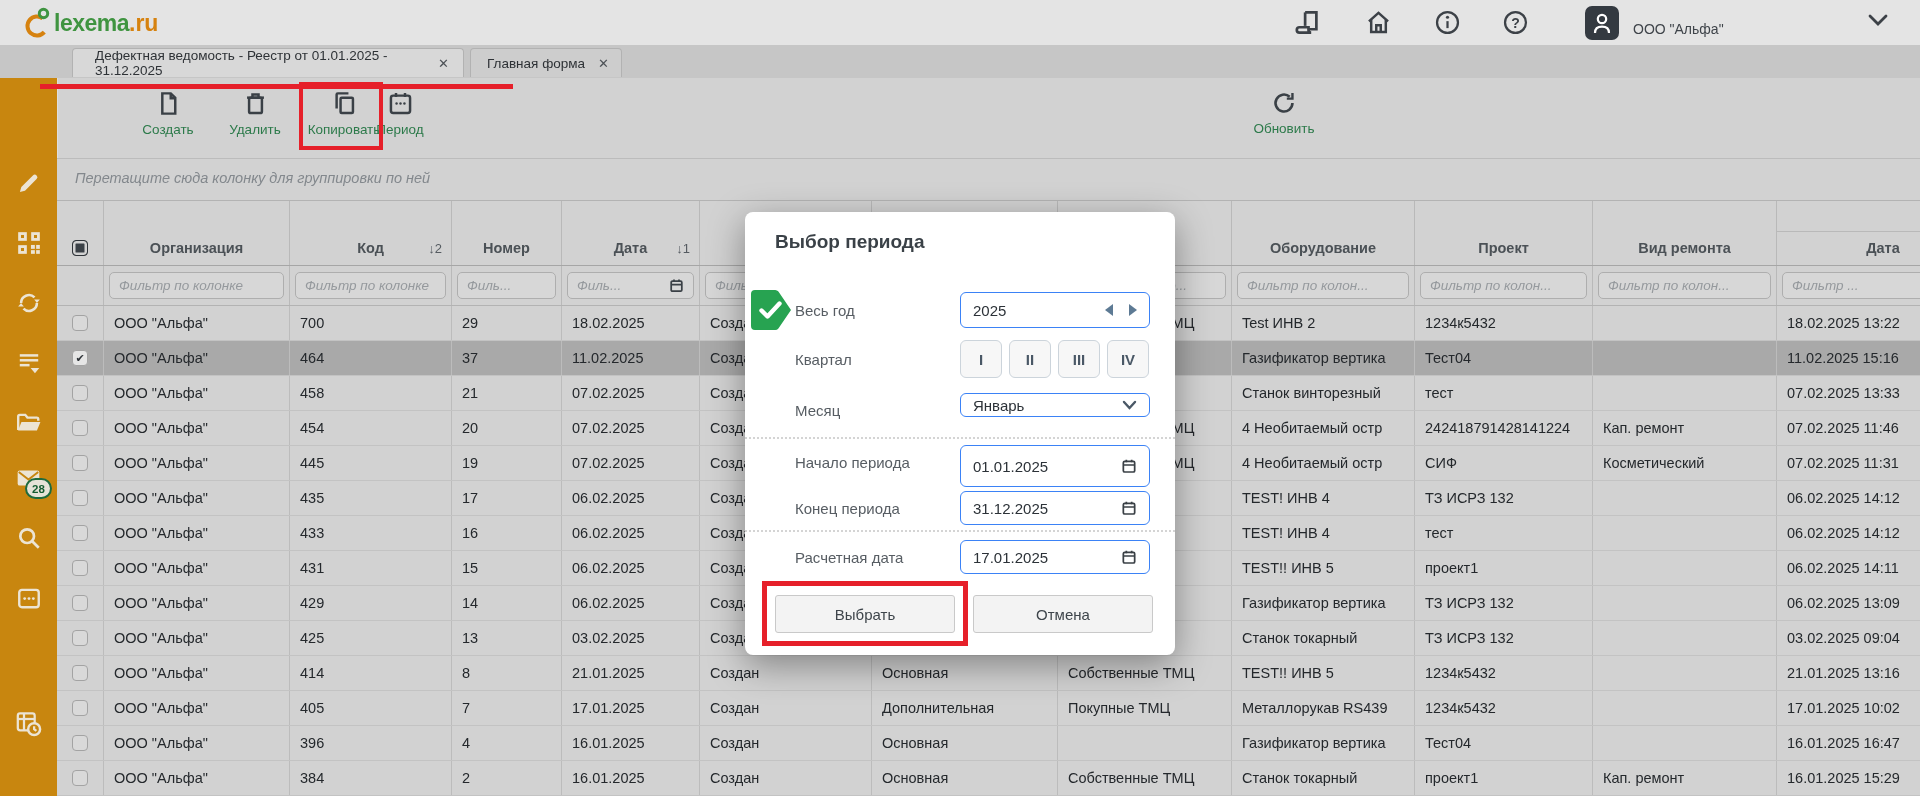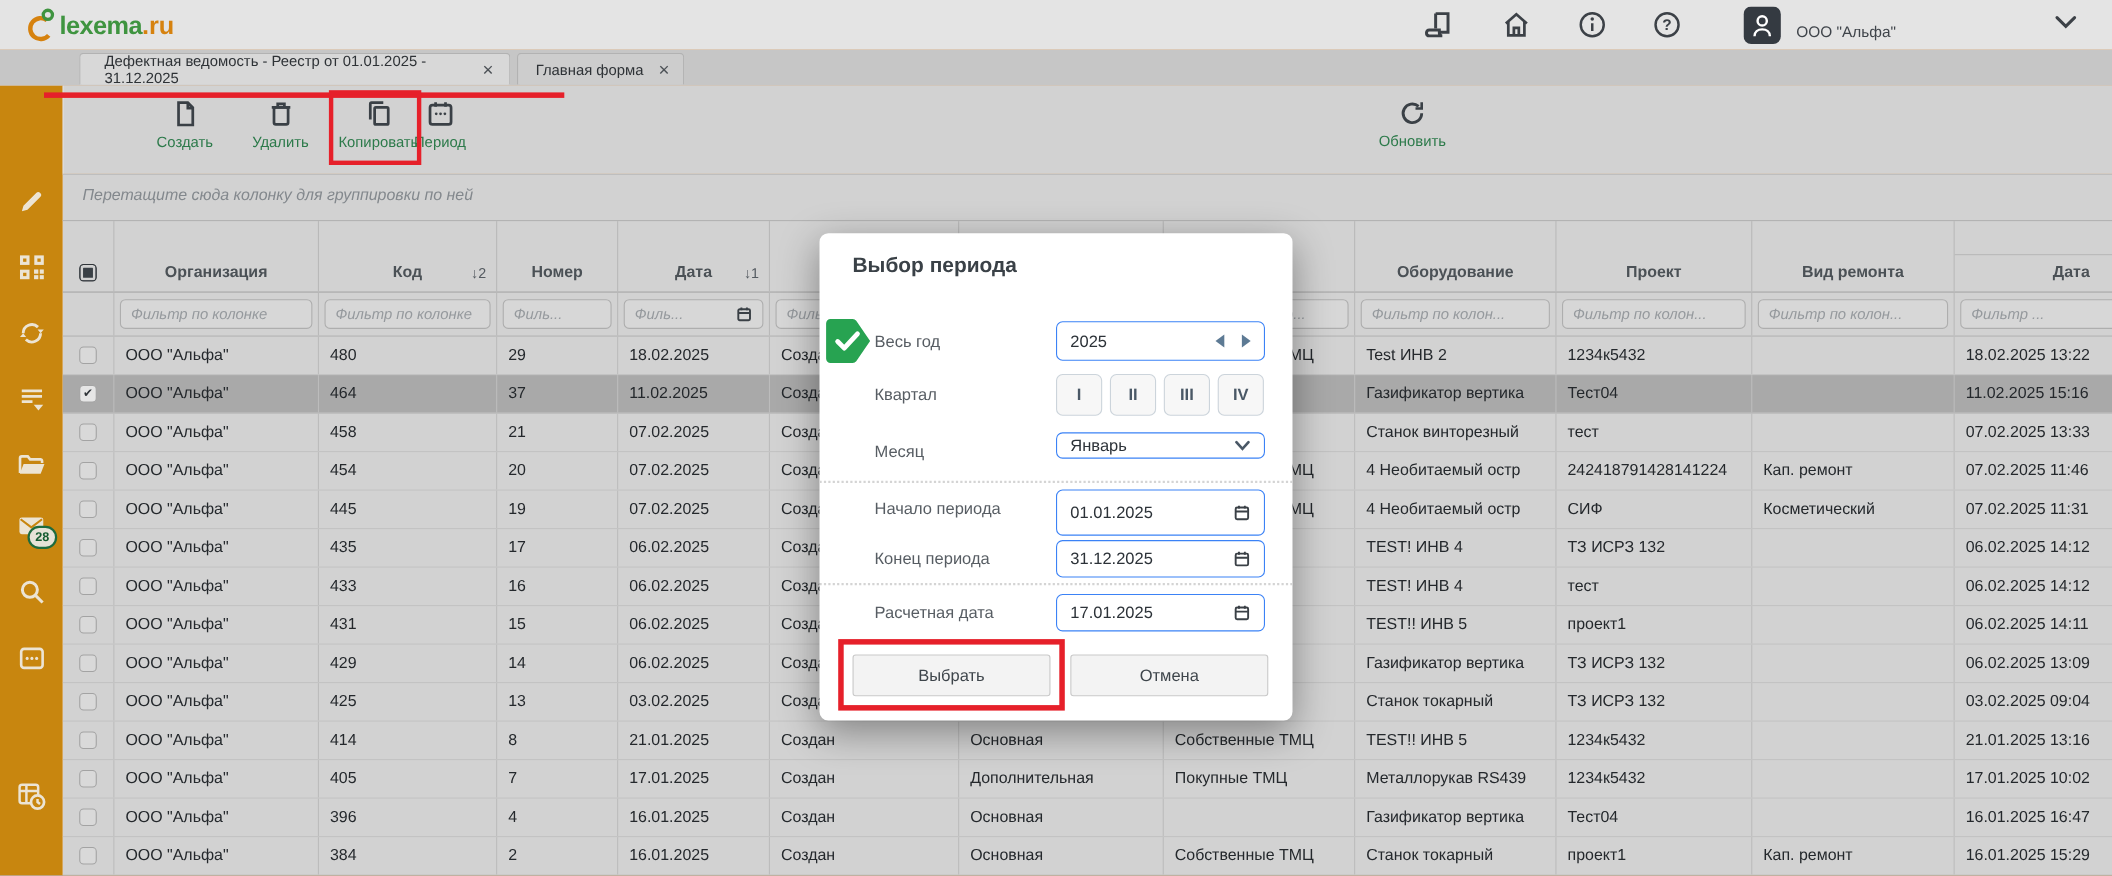--- a/index.html
+++ b/index.html
@@ -1,17 +1,17 @@
 <!DOCTYPE html>
 <html><head>
 <meta charset="utf-8">
 <style>
   html,body{margin:0;padding:0;background:#9a9a9a;}
   .app{position:relative;width:1920px;height:796px;overflow:hidden;
-       font-family:"Liberation Sans",sans-serif;background:#fdba74;}
+       font-family:"Liberation Sans",sans-serif;background:#d946ef;}
 
   
   .topbar{position:absolute;left:0;top:0;width:1920px;height:45px;background:#e4e4e4;}
   .logo{position:absolute;left:22px;top:6px;display:flex;align-items:center;}
   .logo-text{font-size:23px;font-weight:bold;color:#3f9440;letter-spacing:-.5px;}
   .logo-suffix{font-size:23px;font-weight:bold;color:#d6820f;}
   .top-ico{position:absolute;top:9px;width:27px;height:27px;color:#3c4147;}
   .avatar{position:absolute;left:1585px;top:6px;width:34px;height:34px;}
   .org-name{position:absolute;left:1633px;top:21px;font-size:14px;color:#3f444a;}
   .top-chevron{position:absolute;left:1868px;top:14px;width:20px;height:14px;}
@@ -437,21 +437,21 @@
           <div class="finput">
             <span class="ph">Фильтр ...</span>
           </div>
         </div>
       </div>
       <div class="grow">
         <div class="cell cbcell" style="width: 47px;">
           <span class="cb"></span>
         </div>
         <div class="cell" style="width: 186px;">ООО "Альфа"</div>
-        <div class="cell" style="width: 162px;">480</div>
+        <div class="cell" style="width: 162px;">700</div>
         <div class="cell" style="width: 110px;">29</div>
         <div class="cell" style="width: 138px;">18.02.2025</div>
         <div class="cell" style="width: 172px;">Создан</div>
         <div class="cell" style="width: 186px;"></div>
         <div class="cell" style="width: 174px;">Собственные ТМЦ</div>
         <div class="cell" style="width: 183px;">Test ИНВ 2</div>
         <div class="cell" style="width: 178px;">1234к5432</div>
         <div class="cell" style="width: 184px;"></div>
         <div class="cell" style="width: 213px;">18.02.2025 13:22</div>
       </div>

